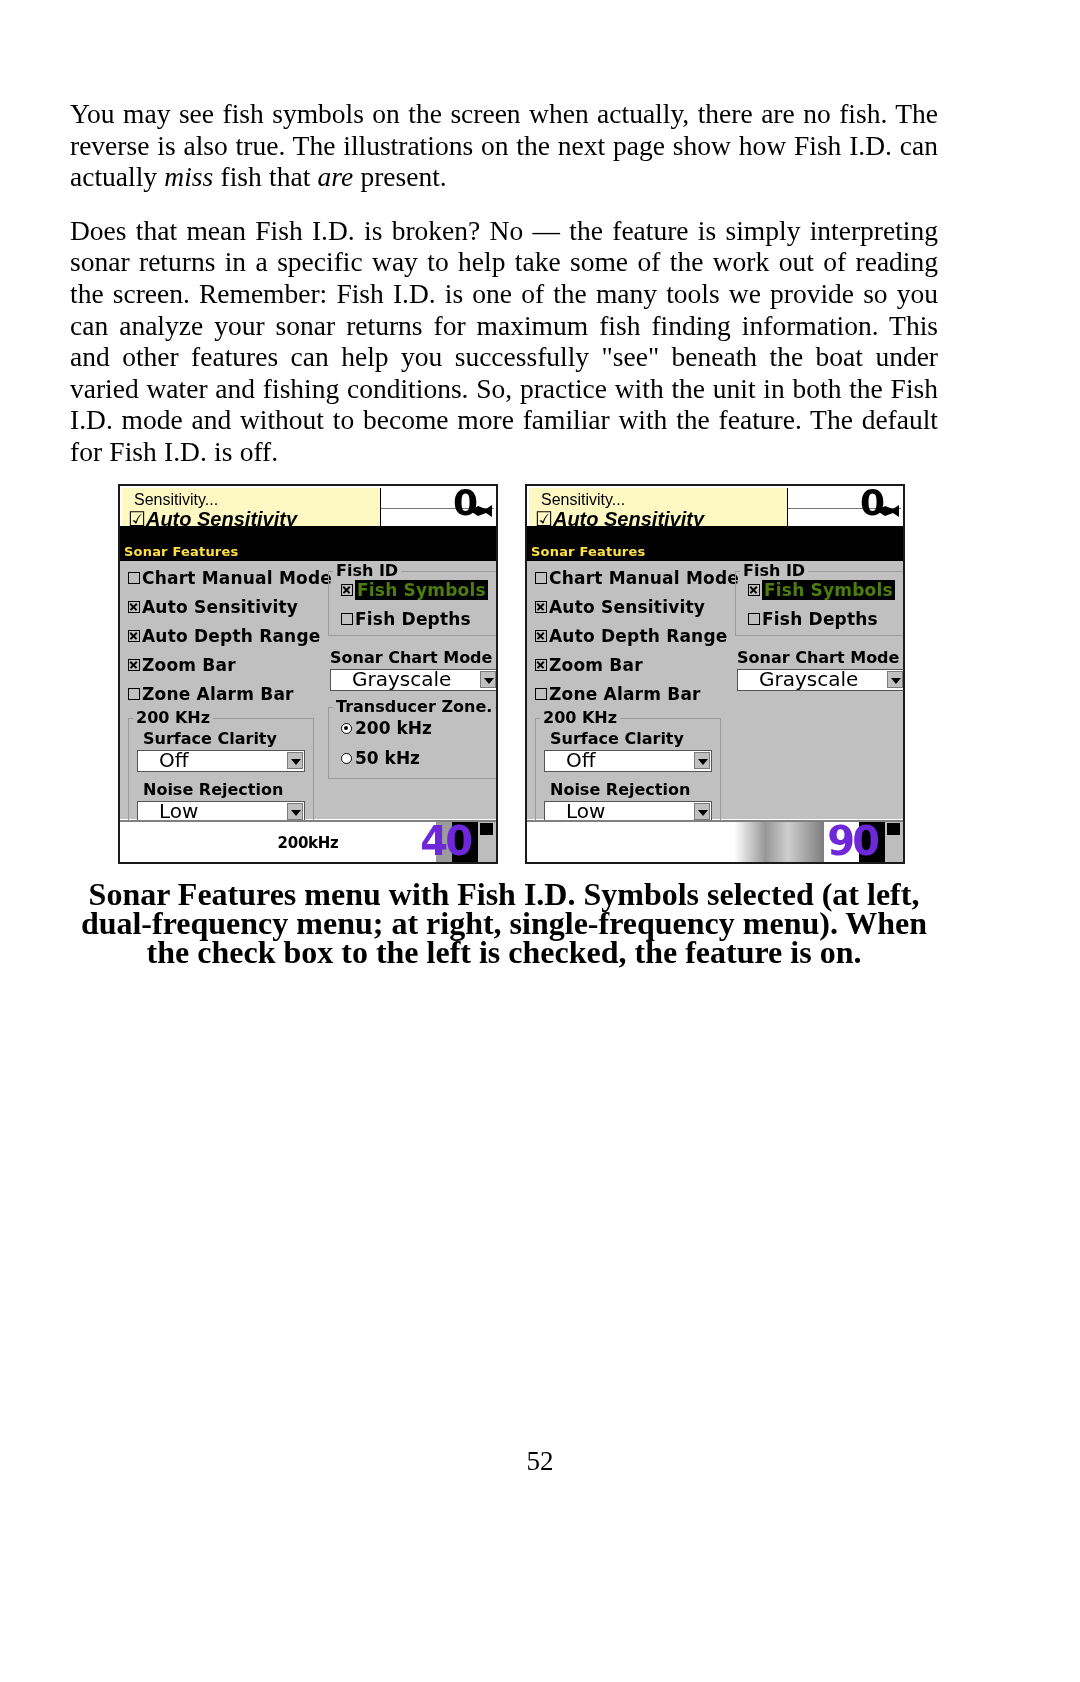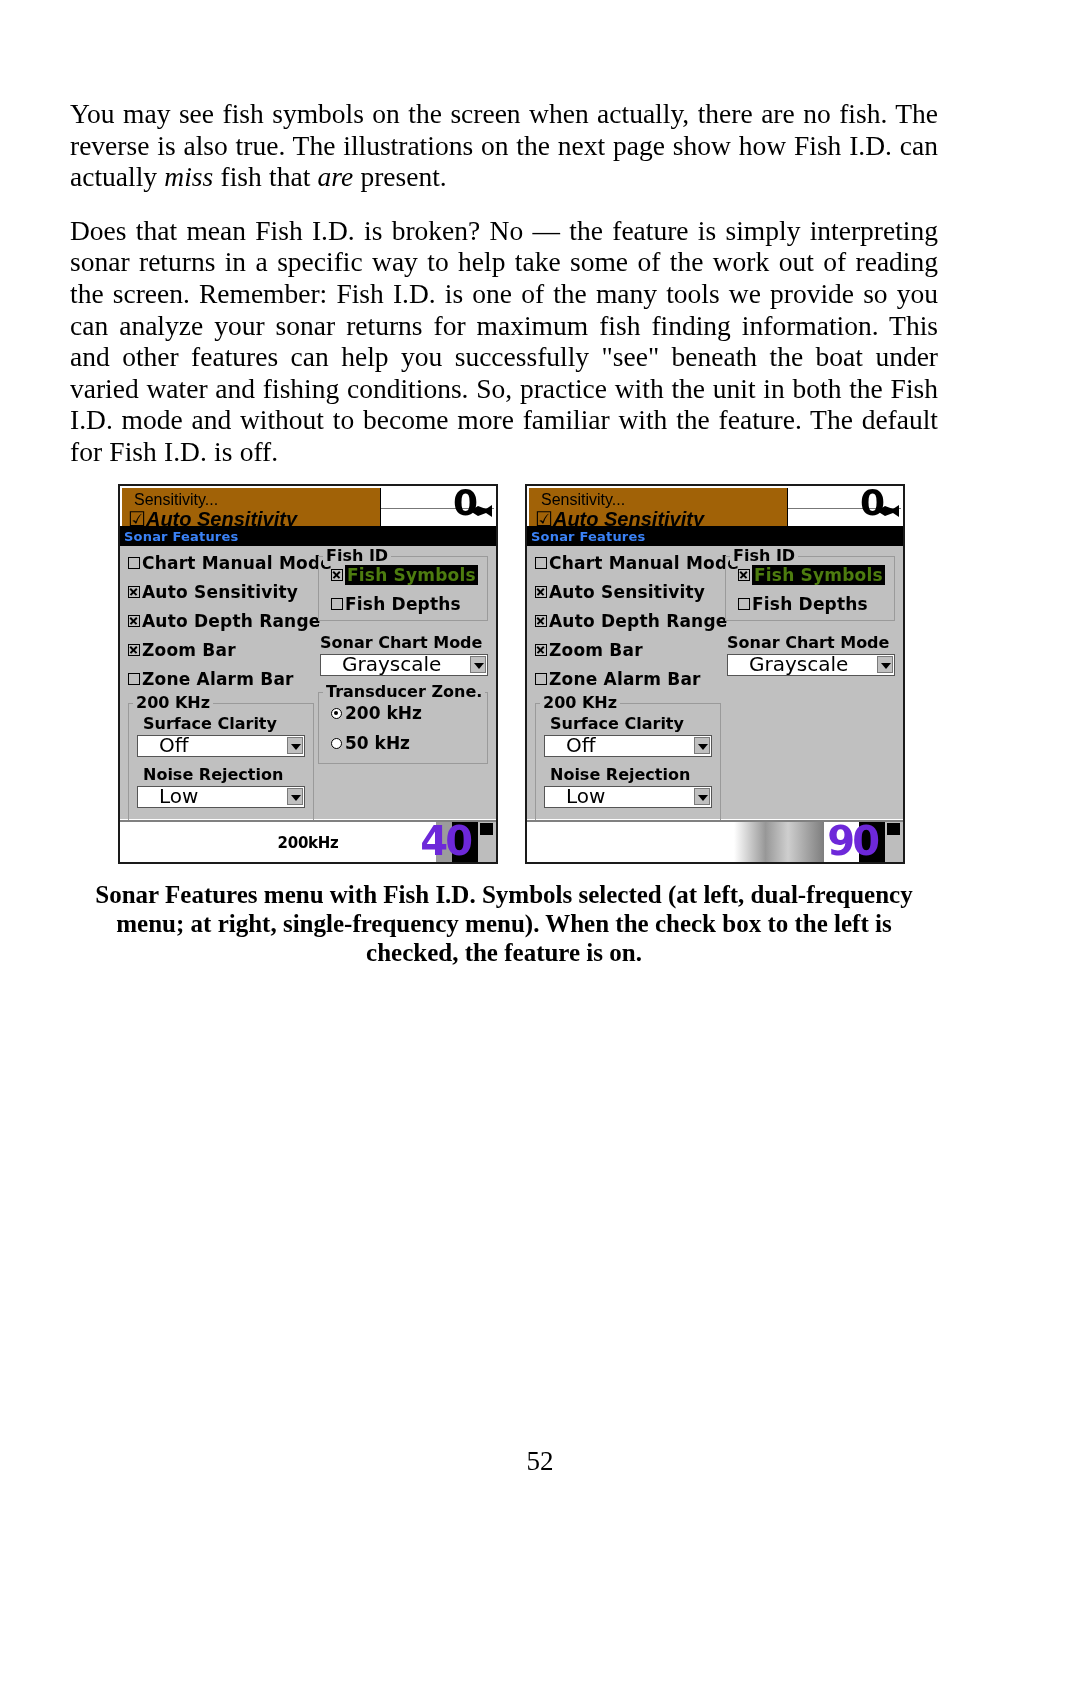--- a/index.html
+++ b/index.html
@@ -73,21 +73,21 @@
     height: 100%;
     background: #ffffff;
   }
   
   .backmenu {
     position: absolute;
     left: 2px;
     top: 2px;
     width: 265px;
     height: 42px;
-    background: #a16207;
+    background: #fef9c3;
     border-right: 6px solid #701a75;
     border-bottom: 1px solid #808080;
   }
   .backmenu .bm-line {
     font-size: 16px;
     color: #000;
     padding: 2px 0 0 12px;
     line-height: 20px;
     white-space: nowrap;
   }
@@ -139,43 +139,43 @@
     left: 0px;
     top: 40px;
     right: 0px;
     bottom: 43px;
     background: #c0c0c0;
     border-top: 1px solid #000;
     box-sizing: border-box;
   }
   .dlg-title {
     background: #000000;
-    color: #3b82f6;
+    color: #fde047;
     font-size: 13px;
     font-weight: bold;
     line-height: 17px;
-    padding: 1px 0 1px 4px;
+    padding: 16px 0 1px 4px;
     letter-spacing: 0.2px;
     white-space: nowrap;
     font-family: "DejaVu Sans", "Liberation Sans", sans-serif;
   }
   .dlg-body {
     position: relative;
     height: calc(100% - 19px);
     padding: 8px 0 0 0;
   }
   .col-l {
     position: absolute;
     left: 8px;
     top: 7px;
     width: 186px;
   }
   .col-r {
     position: absolute;
-    left: 198px;
+    left: 208px;
     top: 6px;
     width: 170px;
   }
   .chk-row {
     display: flex;
     align-items: center;
     margin-bottom: 9px;
     white-space: nowrap;
   }
   .chk {
@@ -374,21 +374,21 @@
     top: 0;
     width: 24%;
     height: 42px;
     background: linear-gradient(90deg,#ffffff 0%,#8c8c8c 35%,#c9c9c9 60%,#6f6f6f 100%);
     opacity: .9;
   }
 
   
   .caption {
     margin-top: 10px;
-    font-size: 25px;
+    font-size: 32px;
     line-height: 29px;
     font-weight: bold;
     text-align: center;
     font-family: "Liberation Serif", "DejaVu Serif", serif;
   }
 
   .pageno {
     position: absolute;
     left: 0;
     right: 0;

